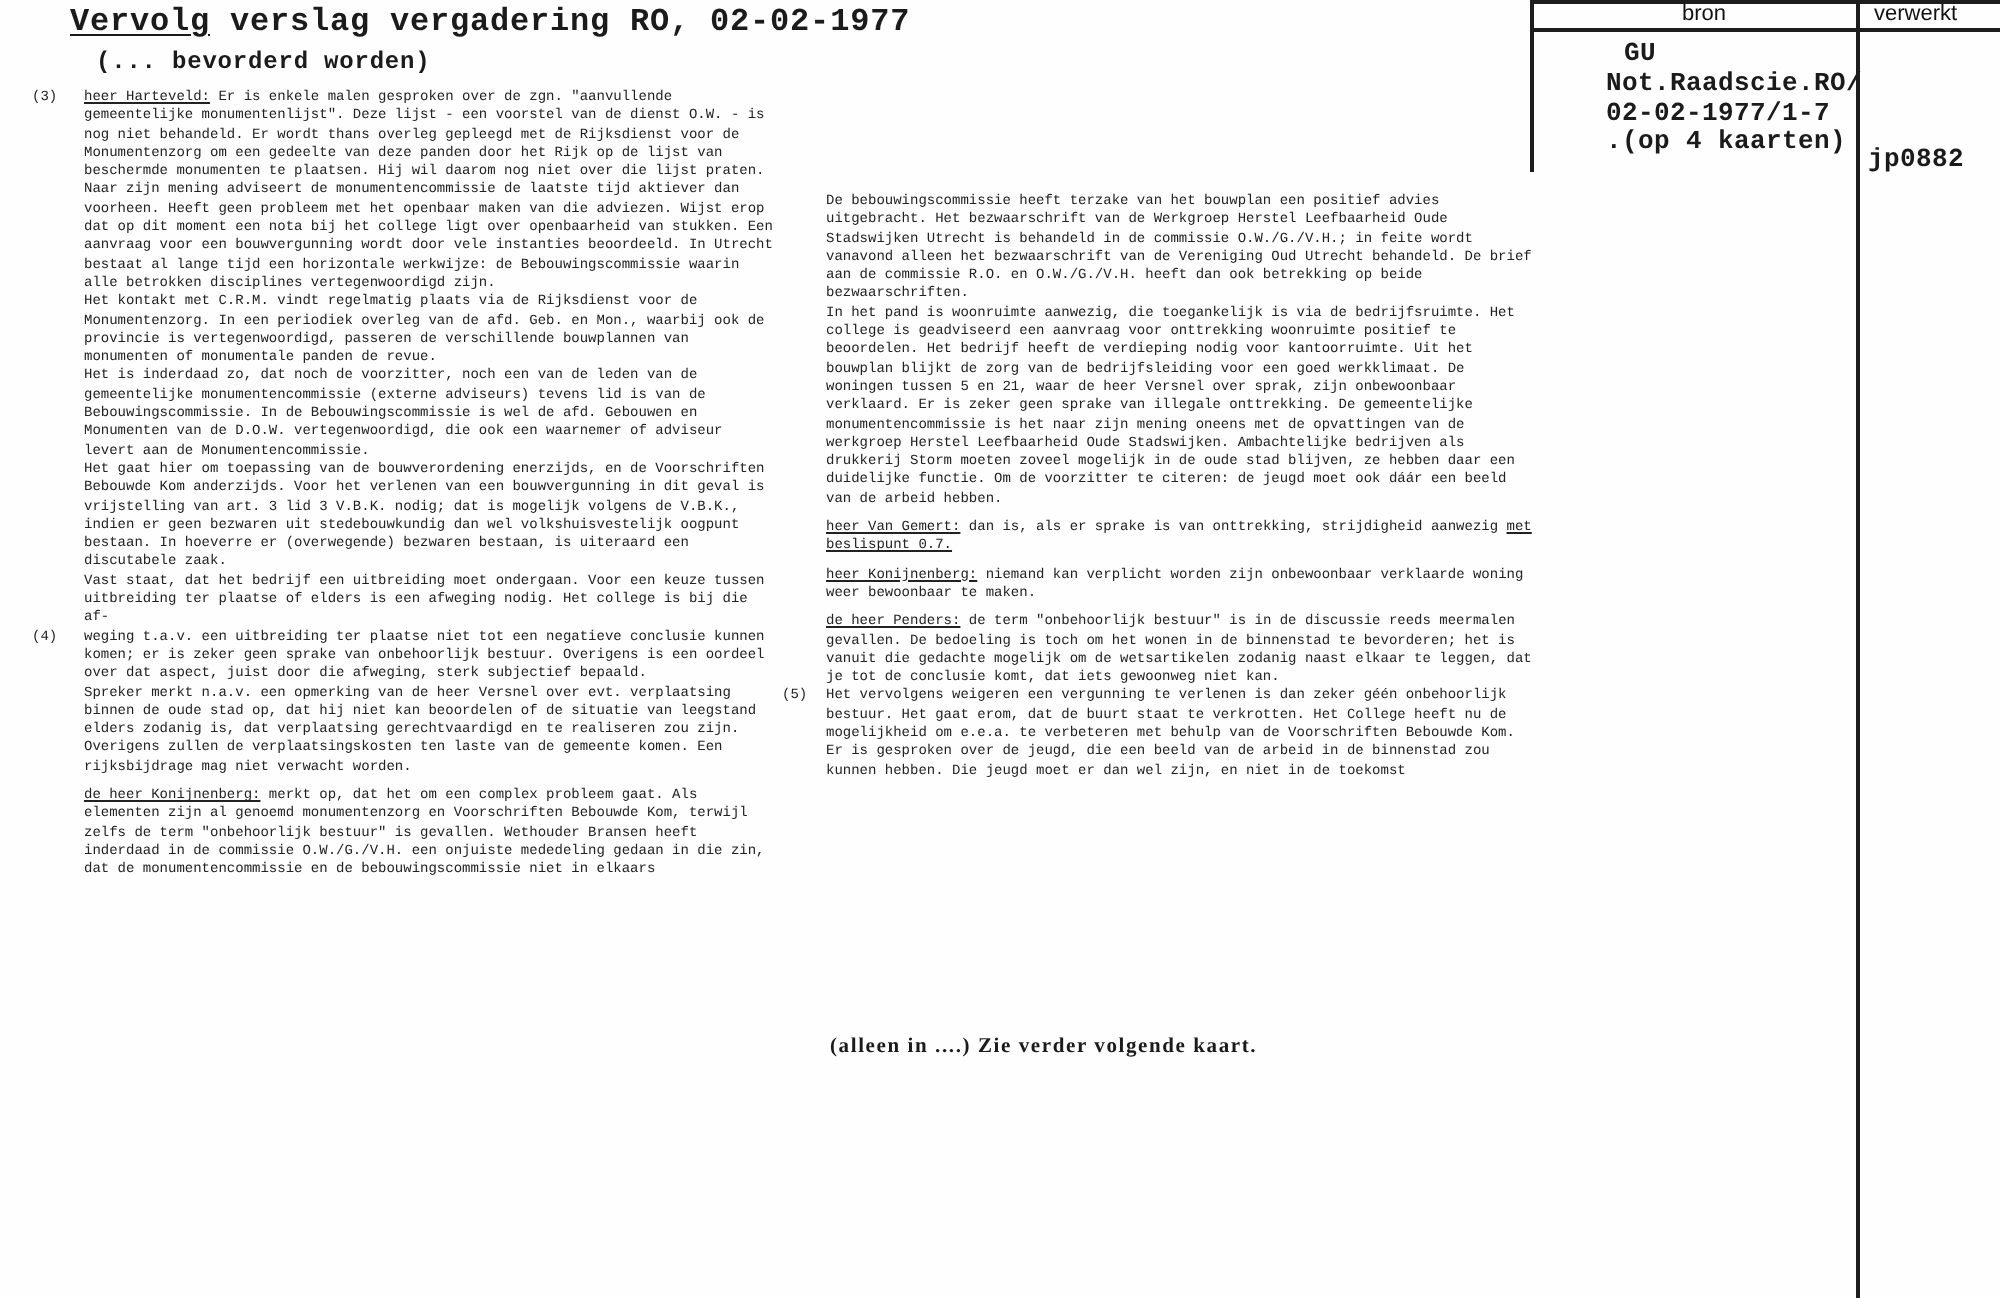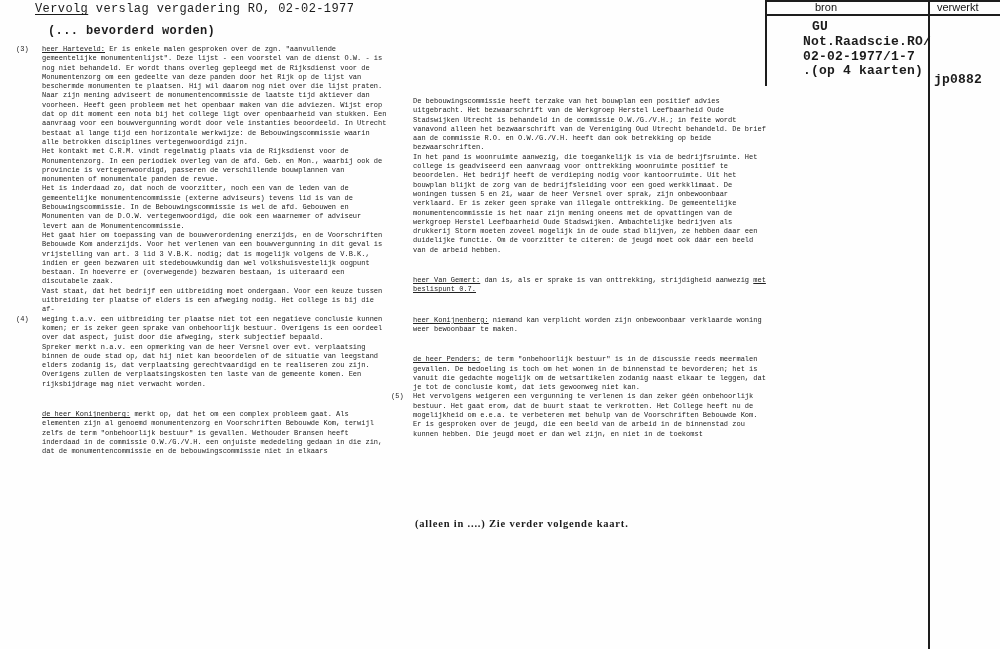--- a/index.html
+++ b/index.html
@@ -10,42 +10,42 @@
     font-family: "Liberation Mono", monospace;
     color: #1b1b1b;
     position: relative;
     overflow: hidden;
   }
   .page { position: absolute; inset: 0; background: #fefefe; }
 
   
   .title {
     position: absolute; left: 35px; top: 2px;
-    font-size: 12px; font-weight: normal; letter-spacing: 0.4px;
+    font-size: 16px; font-weight: bold; letter-spacing: 0.4px;
     white-space: nowrap;
   }
   .title .u { text-decoration: underline; text-underline-offset: 2px; }
   .subtitle {
     position: absolute; left: 48px; top: 24px;
     font-size: 12px; font-weight: bold; letter-spacing: 0.4px;
     white-space: nowrap;
   }
 
   
   .col {
     position: absolute;
     font-size: 7px; line-height: 9.3px;
     letter-spacing: 0;
     color: #222;
   }
   .col-left  { left: 16px;  top: 45px; width: 374px; }
   .col-right { left: 391px; top: 97px; width: 378px; }
   .para { position: relative; padding-left: 26px; }
   .col-right .para { padding-left: 22px; }
-  .para.gap { margin-top: 21px; }
+  .para.gap { margin-top: 5px; }
   .marker { position: absolute; left: 0; top: 0; }
   .speaker { text-decoration: underline; text-underline-offset: 1px; }
   .us { text-decoration: underline; text-underline-offset: 1px; }
 
   
   .footer-note {
     position: absolute; left: 415px; top: 518px;
     font-size: 10.5px; font-weight: bold; letter-spacing: 0.8px;
     white-space: nowrap;
     font-family: Liberation Serif, serif;
@@ -55,21 +55,21 @@
   .rule { position: absolute; background: #1d1d1d; }
   .box-topline   { left: 765px; top: 0;    width: 235px; height: 2px; }
   .box-headline  { left: 765px; top: 14px; width: 235px; height: 2px; }
   .box-vline-left { left: 765px; top: 0;   width: 2px;   height: 86px; }
   .box-vline-mid  { left: 928px; top: 0;   width: 2px;   height: 649px; }
   .box-label {
     position: absolute; top: 1px;
     font-family: "Liberation Sans", sans-serif;
     font-size: 11px; color: #111;
   }
-  .box-label-bron { left: 767px; width: 190px; text-align: left; padding-left: 48px; }
+  .box-label-bron { left: 767px; width: 170px; text-align: center; }
   .box-label-verwerkt { left: 937px; }
   .bron-block {
     position: absolute; left: 763px; top: 20px;
     font-size: 13px; line-height: 14.8px; font-weight: bold;
     letter-spacing: 0.2px; white-space: nowrap; margin-left: 40px;
   }
   .bron-line.first { padding-left: 9px; }
   .verwerkt-value {
     position: absolute; left: 934px; top: 72px;
     font-size: 13px; font-weight: bold; letter-spacing: 0.2px;

